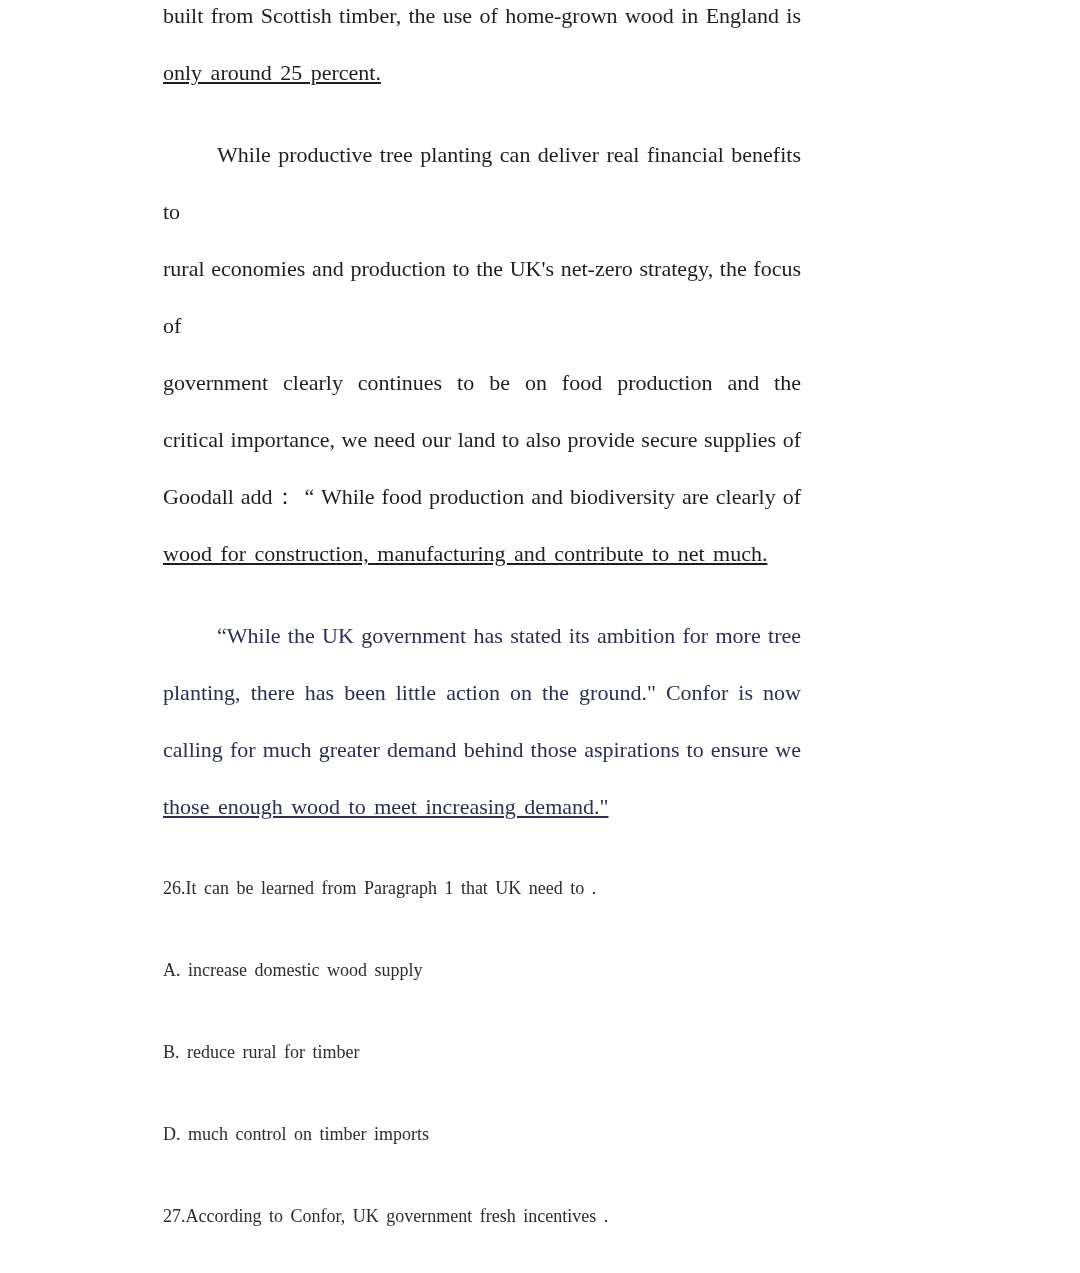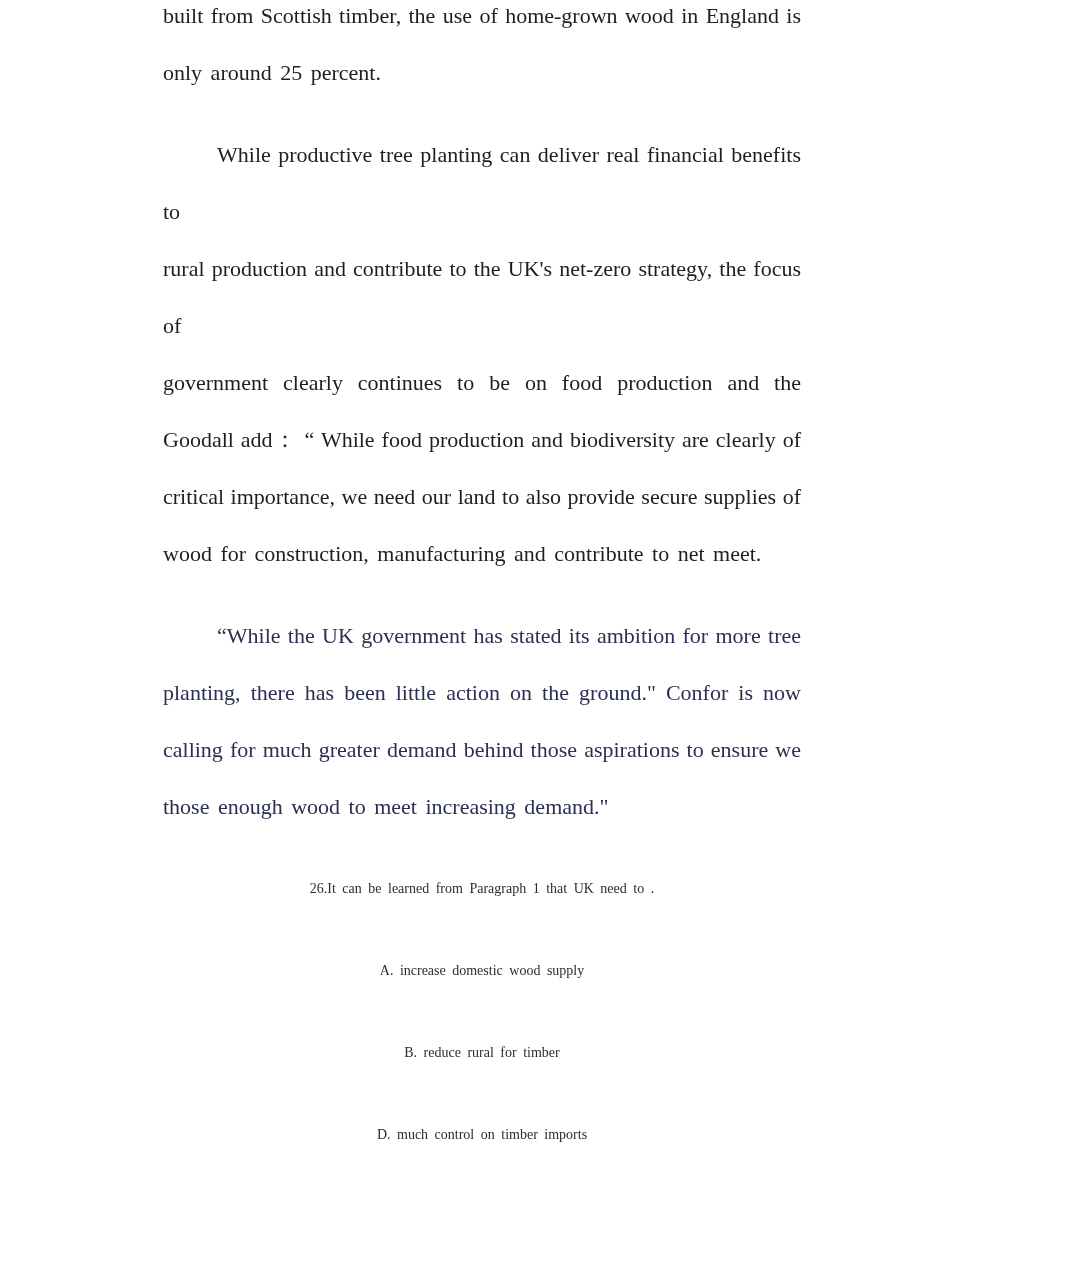--- a/index.html
+++ b/index.html
@@ -23,61 +23,63 @@
     font-size: 22px;
     line-height: 57px;
     text-align: justify;
     text-align-last: justify;
     color: var(--body-color, #1e1e20);
   }
   .tline.endline {
     text-align: right;
     text-align-last: left;
     word-spacing: 3px;
+    text-decoration: underline;
   }
   .tline.indent { text-indent: 54px; }
   .para.quote-para .tline { color: var(--quote-color, #2b3052); }
   .qline {
-    font-size: 14px;
+    font-size: 18px;
     line-height: 57px;
-    text-align: center;
+    text-align: left;
     word-spacing: 3px;
     color: var(--question-color, #2c2c2e);
     margin-bottom: 25px;
   }
   .qline:last-child { margin-bottom: 0; }
 </style>
 </head>
 <body>
 
 <div class="doc" style="background: rgb(255, 255, 255);">
   <div class="content">
 
     <div class="para">
       <div class="tline">built from Scottish timber, the use of home-grown wood in England is</div>
       <div class="tline endline">only around 25 percent.</div>
     </div>
 
     <div class="para">
       <div class="tline indent">While productive tree planting can deliver real financial benefits to</div>
-      <div class="tline">rural production and contribute to the UK's net-zero strategy, the focus of</div>
+      <div class="tline">rural economies and production to the UK's net-zero strategy, the focus of</div>
       <div class="tline">government clearly continues to be on food production and the</div>
+      <div class="tline">critical importance, we need our land to also provide secure supplies of</div>
       <div class="tline">Goodall add： “ While food production and biodiversity are clearly of</div>
-      <div class="tline">critical importance, we need our land to also provide secure supplies of</div>
-      <div class="tline endline">wood for construction, manufacturing and contribute to net meet.</div>
+      <div class="tline endline">wood for construction, manufacturing and contribute to net much.</div>
     </div>
 
     <div class="para quote-para">
       <div class="tline indent">“While the UK government has stated its ambition for more tree</div>
       <div class="tline">planting, there has been little action on the ground." Confor is now</div>
       <div class="tline">calling for much greater demand behind those aspirations to ensure we</div>
       <div class="tline endline">those enough wood to meet increasing demand."</div>
     </div>
 
     <div class="qblock">
       <div class="qline">26.It can be learned from Paragraph 1 that UK need to .</div>
       <div class="qline">A. increase domestic wood supply</div>
       <div class="qline">B. reduce rural for timber</div>
       <div class="qline">D. much control on timber imports</div>
+      <div class="qline">27.According to Confor, UK government fresh incentives .</div>
     </div>
 
   </div>
 </div>
 
 </body></html>

